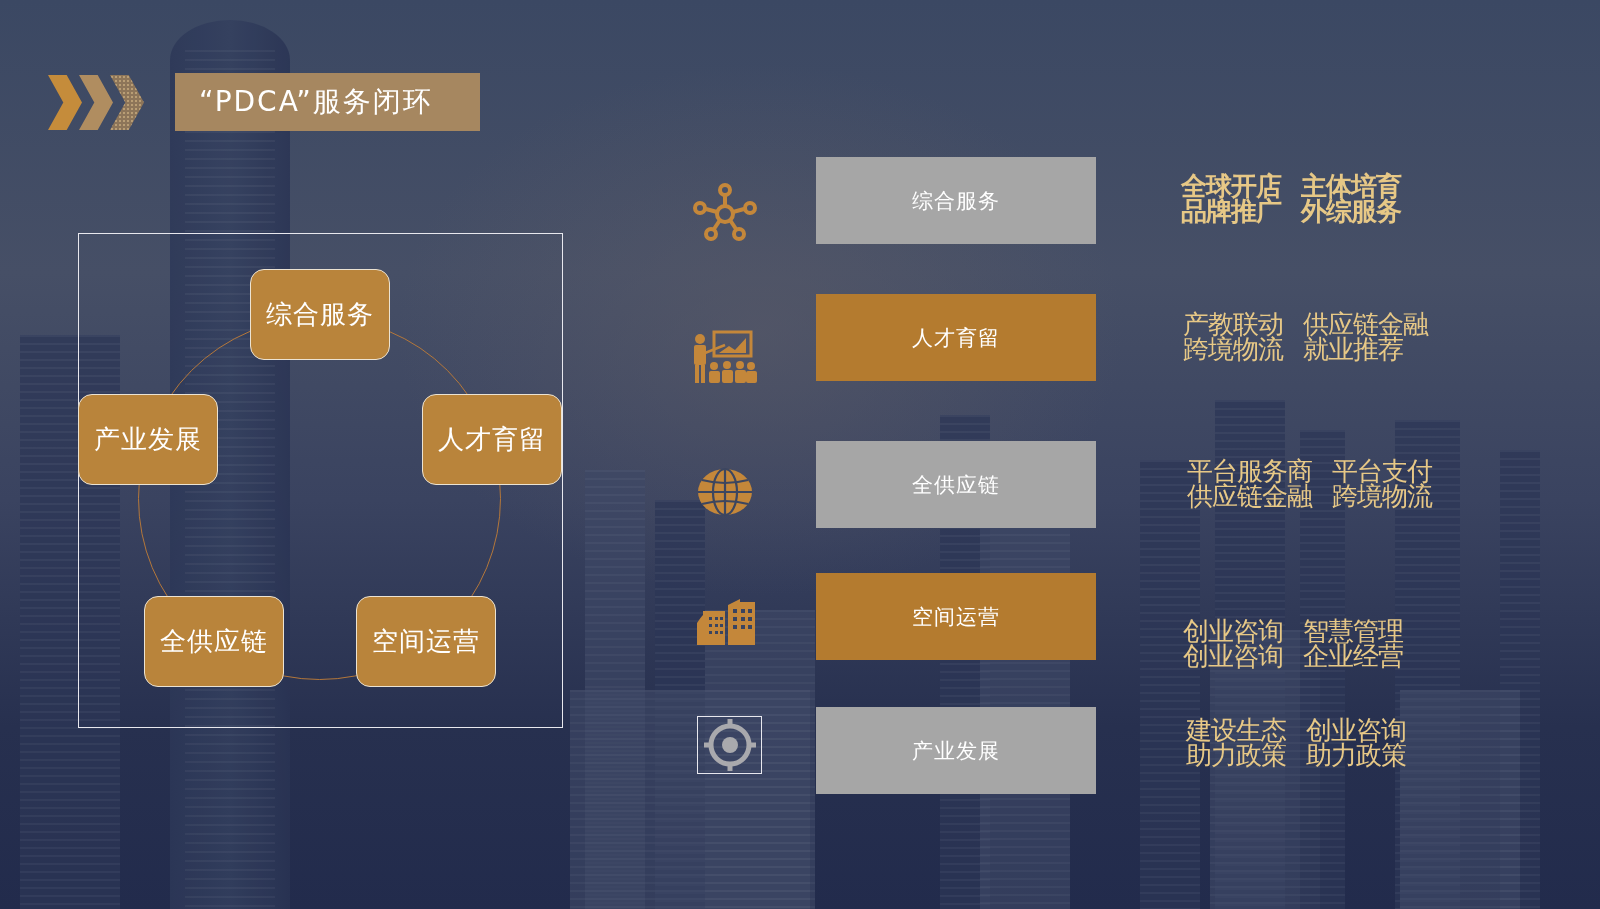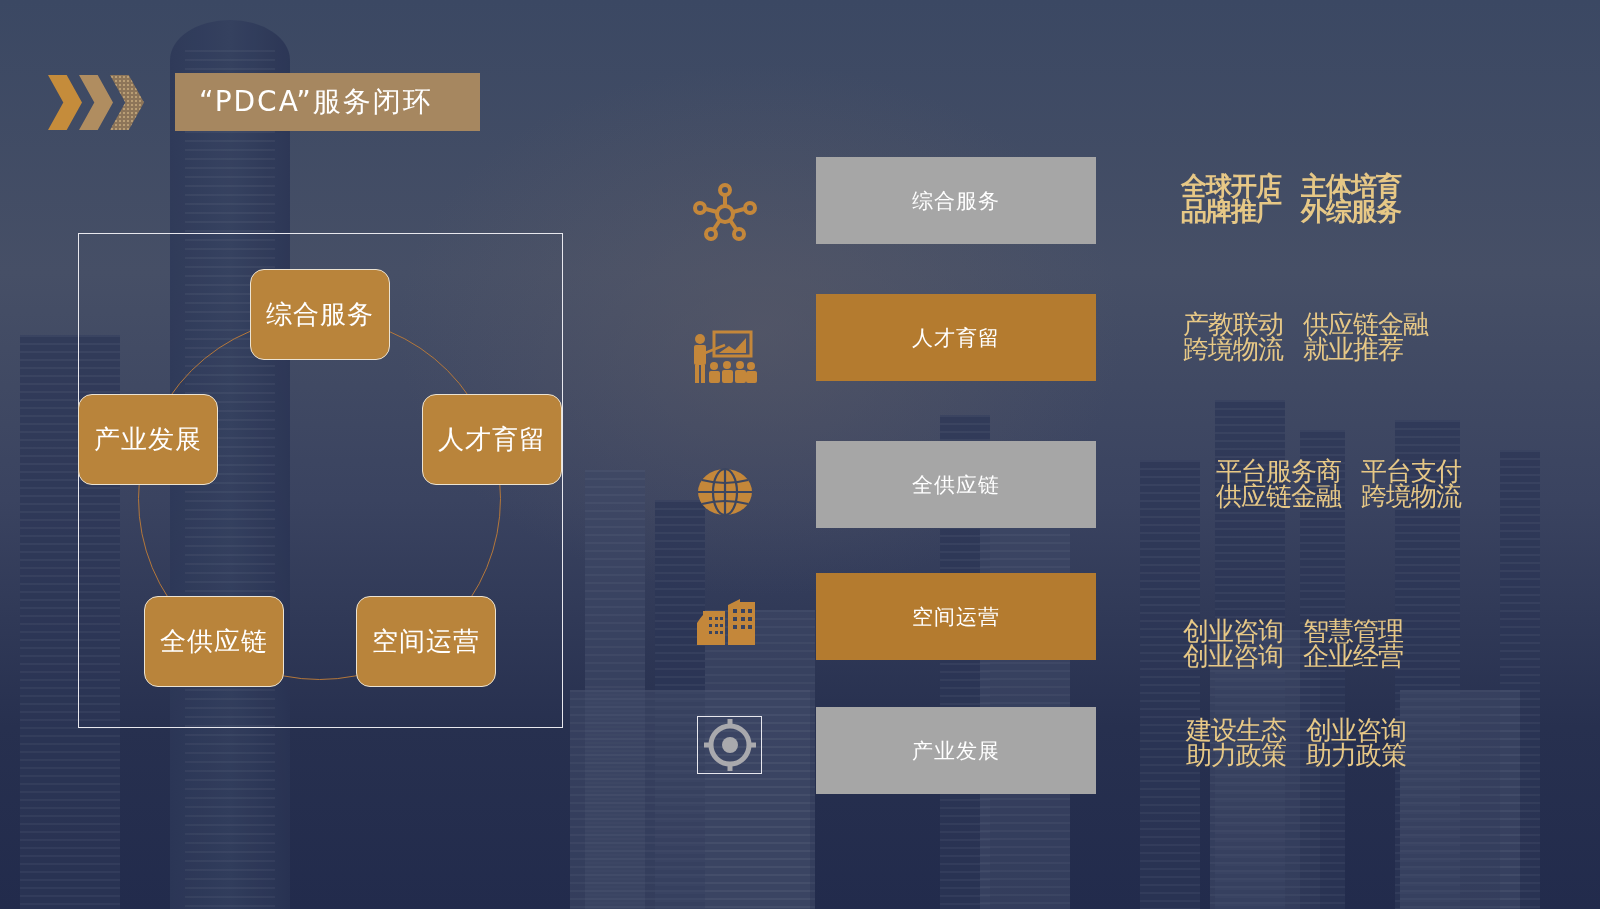--- a/index.html
+++ b/index.html
@@ -178,21 +178,21 @@
     <g stroke="#3c4660" stroke-width="2.2" fill="none">
       <ellipse cx="30" cy="25" rx="12" ry="23"></ellipse>
       <line x1="30" y1="2" x2="30" y2="48"></line>
       <line x1="3" y1="25" x2="57" y2="25"></line>
       <path d="M7 13 Q30 19 53 13"></path>
       <path d="M7 37 Q30 31 53 37"></path>
     </g>
   </svg>
 </div>
 <div class="row-box gray" style="top:441px;">全供应链</div>
-<div class="row-desc" style="left:1187px;top:459px;margin-left:29px;">
+<div class="row-desc" style="left:1187px;top:459px;">
   <span class="line"><span class="cell">平台服务商</span><span class="cell">平台支付</span></span>
   <span class="line"><span class="cell">供应链金融</span><span class="cell">跨境物流</span></span>
 </div>
 
 <div class="row-icon" style="left:690px;top:586px;">
   <svg width="62" height="46" viewBox="0 0 62 46">
     <g fill="#c4873a">
       <path d="M2 46 V24 Q6 18 8 16 V12 H30 V46 Z"></path>
       <path d="M33 46 V6 L45 0 V3 H60 V46 Z"></path>
     </g>

